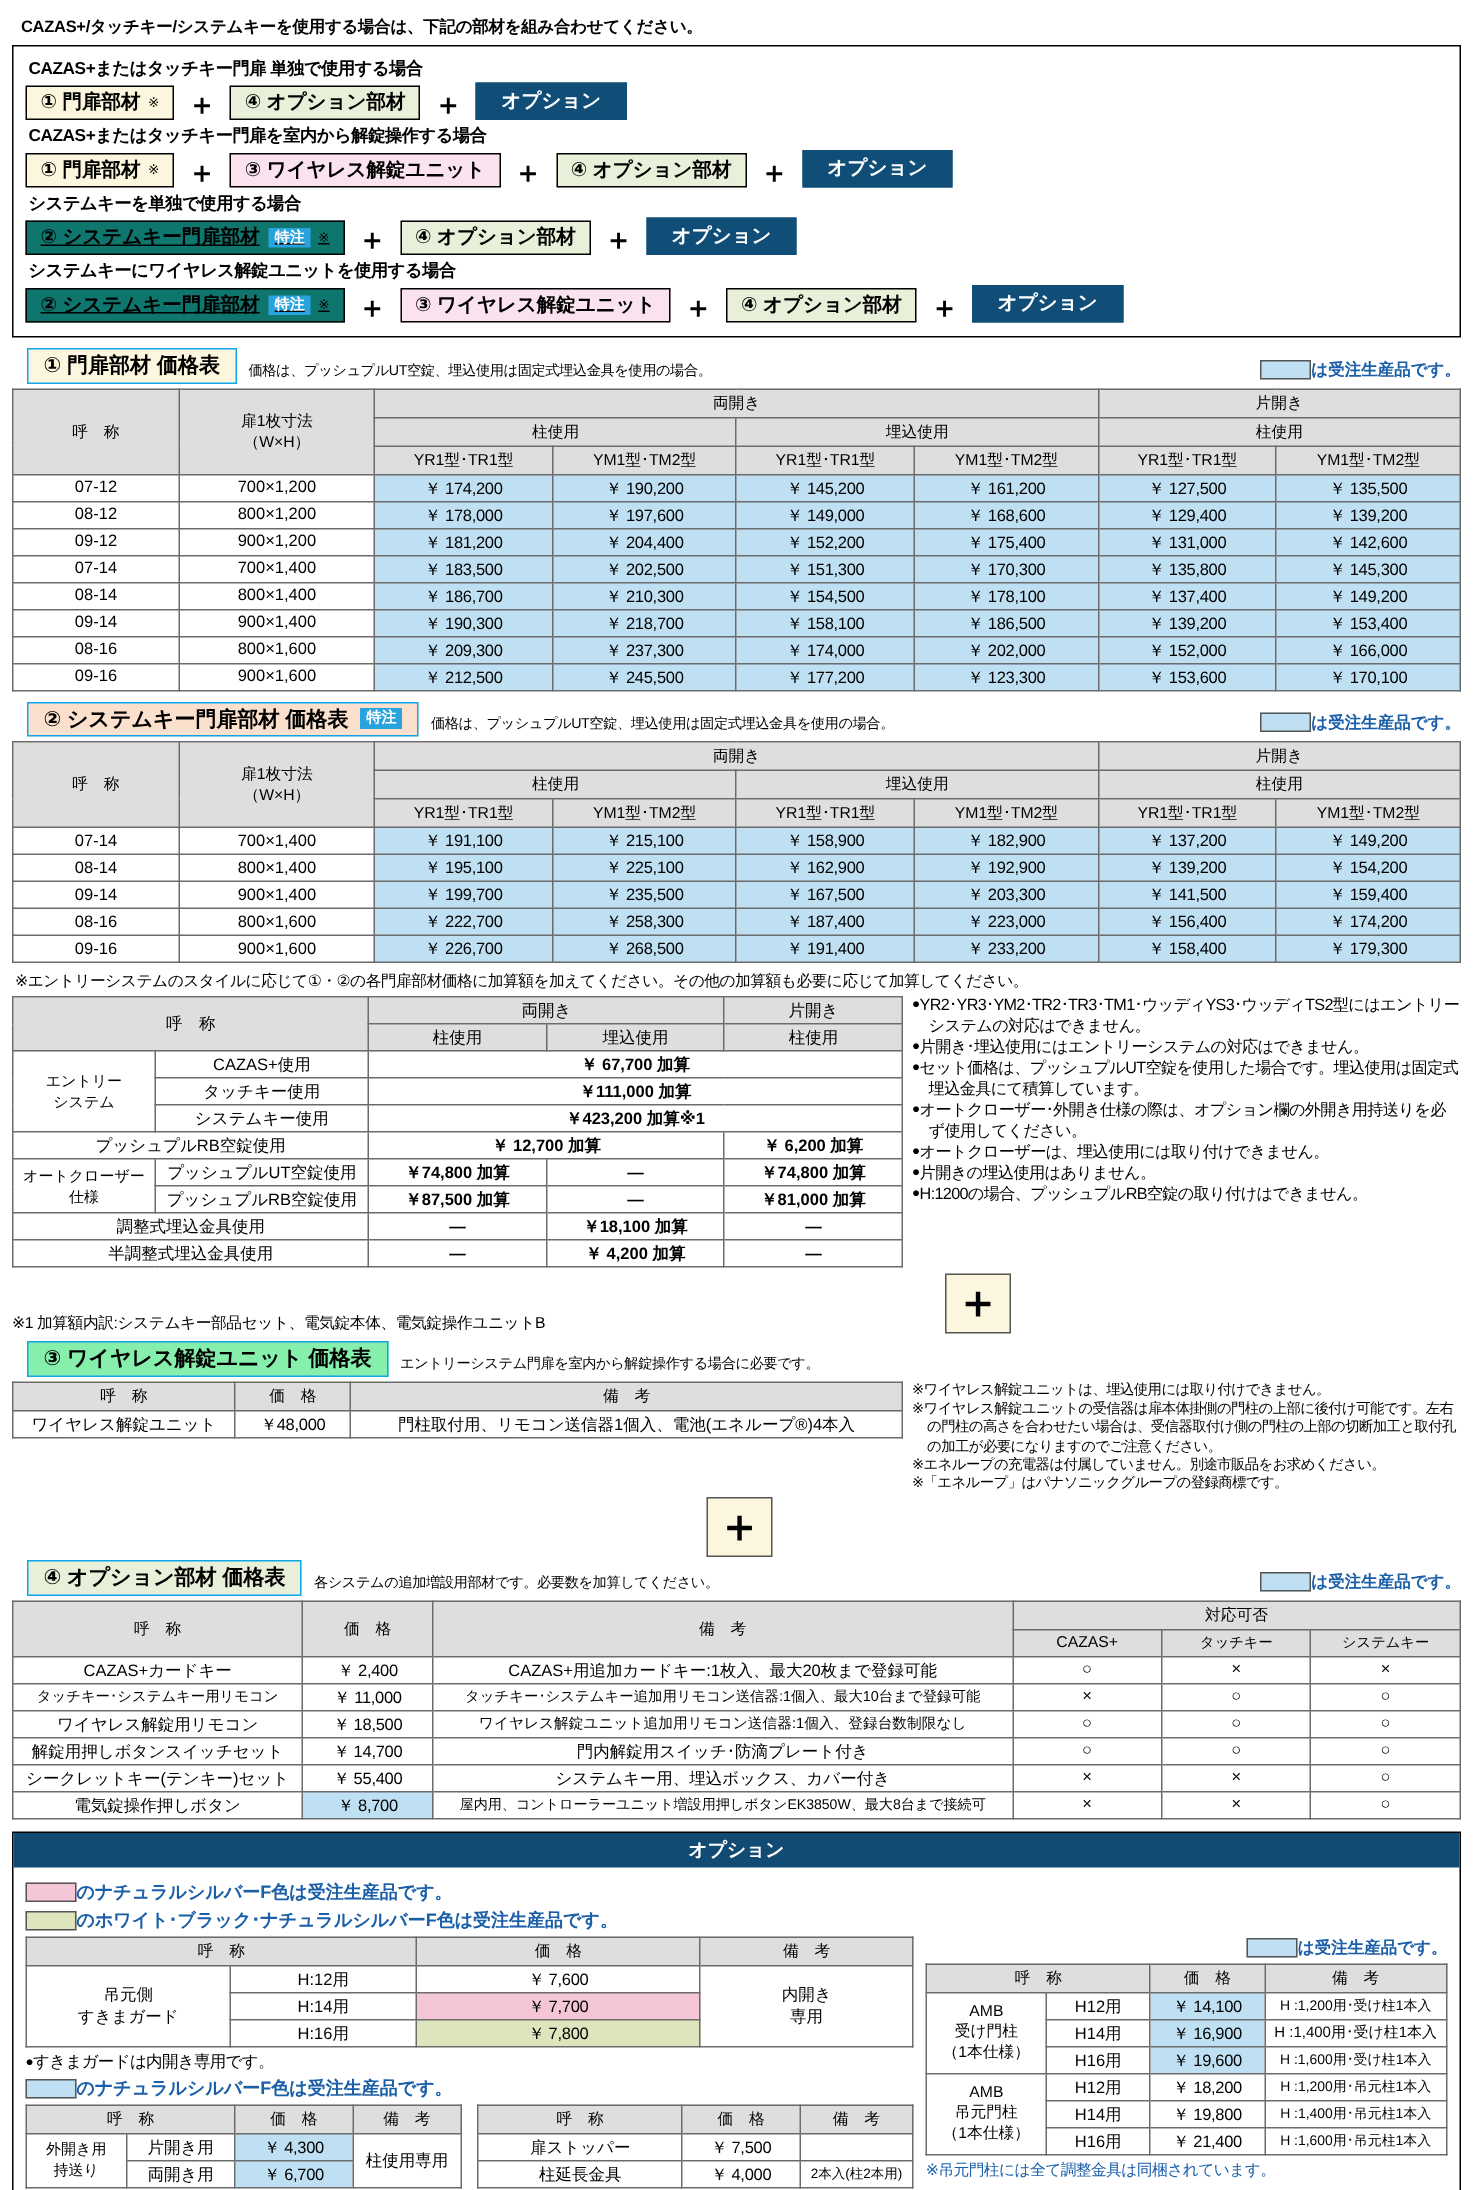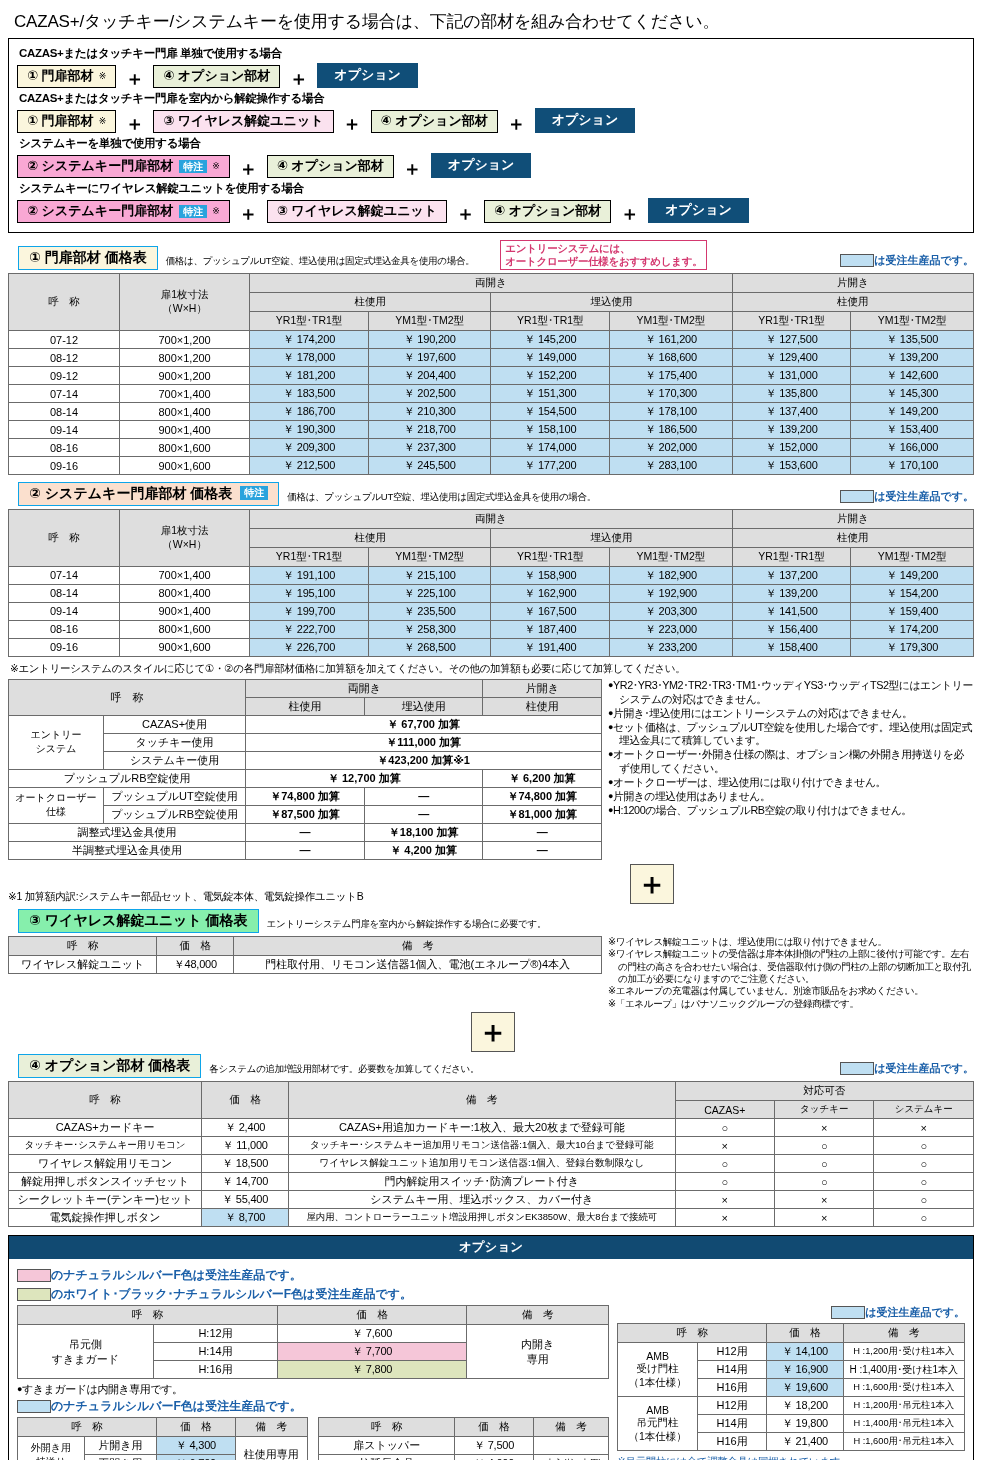--- a/index.html
+++ b/index.html
@@ -7,32 +7,32 @@
   body {
     width: 982px; height: 1460px;
     background:#fff; color:#000;
     font-family: "Liberation Sans", "DejaVu Sans", sans-serif;
     font-size: 11px;
     -webkit-font-smoothing: antialiased;
   }
   .page { position:relative; width:982px; height:1460px; padding:6px 8px 0 8px; }
 
   
-  .headline { font-size:17px; font-weight:normal; letter-spacing:-0.2px; margin:4px 0 5px 6px; }
+  .headline { font-size:11px; font-weight:bold; letter-spacing:-0.2px; margin:4px 0 5px 6px; }
 
   
   .combo-box { border:1px solid #000; padding:5px 8px 6px 8px; }
   .combo-case { font-size:11.5px; font-weight:bold; margin:2px 0 2px 2px; letter-spacing:-0.3px; }
   .combo-row { display:flex; align-items:flex-end; gap:0; margin-bottom:3px; }
   .chip {
     border:1px solid #000; padding:3px 9px; font-weight:bold; font-size:13px;
     display:flex; align-items:center; gap:3px; white-space:nowrap; line-height:1.15;
   }
   .chip.c1 { background:#fbf6dd; }
-  .chip.c2 { background:#f9a8d4; }
+  .chip.c2 { background:#0f766e;text-decoration:underline; }
   .chip.c3 { background:#fbe2ef; }
   .chip.c4 { background:#e9f0d9; }
   .chip.opt { background:#104e78; color:#fff; border-color:#104e78; padding:4px 16px; }
   .plus-sep { font-size:19px; font-weight:bold; padding:0 9px; line-height:1; }
   .tokuchu { background:#29a3dd; color:#fff; font-size:10px; font-weight:bold; padding:1px 4px; margin-left:3px; }
   .komejirushi { font-size:9px; font-weight:normal; margin-left:2px; }
 
   
   .sec-title {
     display:inline-flex; align-items:center; gap:5px;
@@ -190,22 +190,20 @@
           <span>オプション</span>
         </div>
       </div>
     </div>
 
   </div>
 
   <div class="sec-head">
     <div class="sec-title t1">① 門扉部材 価格表</div>
     <div class="sec-note">価格は、プッシュプルUT空錠、埋込使用は固定式埋込金具を使用の場合。</div>
-    <div class="callout" style="margin-left:18px; white-space:pre-line;">エントリーシステムには、
-オートクローザー仕様をおすすめします。</div>
     <div class="legend-blue" style="margin-left:auto; padding-bottom:2px;">
       <span class="sw blue"></span>
       <span>は受注生産品です。</span>
     </div>
   </div>
 
   <table class="tbl">
     <thead>
       <tr>
         <td rowspan="3" style="width:11.5%">呼　称</td>
@@ -298,21 +296,21 @@
           <td class="price cell-blue">￥ 202,000</td>
           <td class="price cell-blue">￥ 152,000</td>
           <td class="price cell-blue">￥ 166,000</td>
         </tr>
       <tr>
           <td>09-16</td>
           <td>900×1,600</td>
           <td class="price cell-blue">￥ 212,500</td>
           <td class="price cell-blue">￥ 245,500</td>
           <td class="price cell-blue">￥ 177,200</td>
-          <td class="price cell-blue">￥ 283,100</td>
+          <td class="price cell-blue">￥ 123,300</td>
           <td class="price cell-blue">￥ 153,600</td>
           <td class="price cell-blue">￥ 170,100</td>
         </tr>
     </tbody>
   </table>
 
   <div class="sec-head">
     <div class="sec-title t2">
       <span>② システムキー門扉部材 価格表</span>
       <span class="tokuchu">特注</span>

